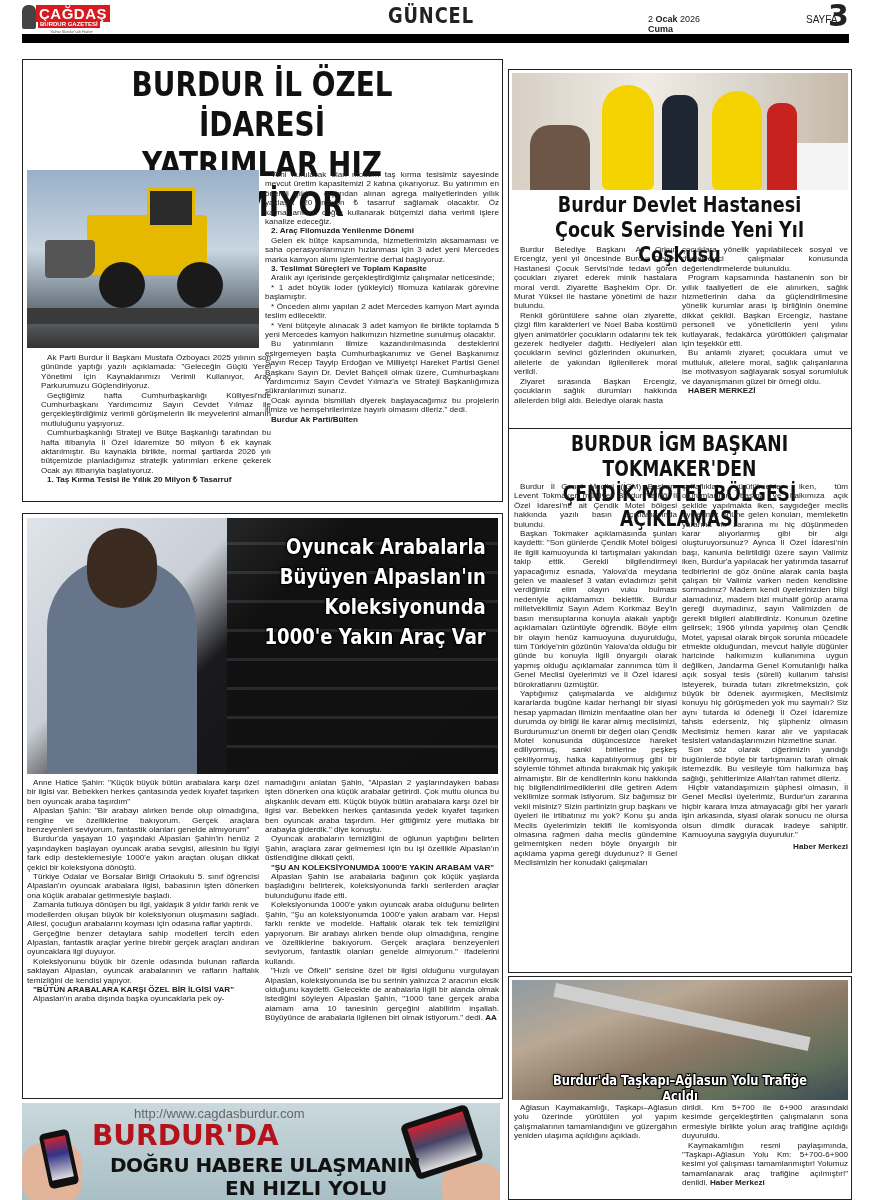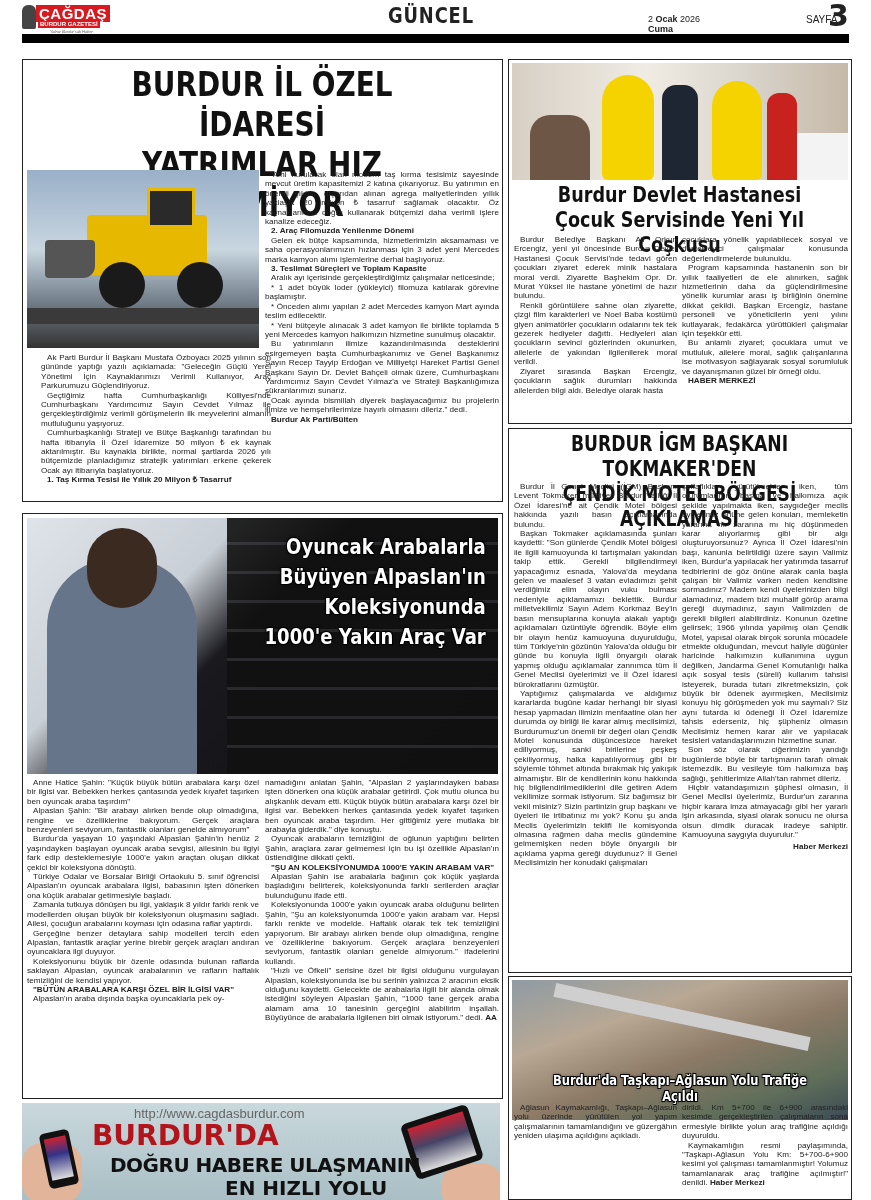--- a/index.html
+++ b/index.html
@@ -85,21 +85,21 @@
       <p>Aralık ayı içerisinde gerçekleştirdiğimiz çalışmalar neticesinde;</p>
       <p>* 1 adet büyük loder (yükleyici) filomuza katılarak görevine başlamıştır.</p>
       <p>* Önceden alımı yapılan 2 adet Mercedes kamyon Mart ayında teslim edilecektir.</p>
       <p>* Yeni bütçeyle alınacak 3 adet kamyon ile birlikte toplamda 5 yeni Mercedes kamyon halkımızın hizmetine sunulmuş olacaktır.</p>
       <p>Bu yatırımların ilimize kazandırılmasında desteklerini esirgemeyen başta Cumhurbaşkanımız ve Genel Başkanımız Sayın Recep Tayyip Erdoğan ve Milliyetçi Hareket Partisi Genel Başkanı Sayın Dr. Devlet Bahçeli olmak üzere, Cumhurbaşkanı Yardımcımız Sayın Cevdet Yılmaz'a ve Strateji Başkanlığımıza şükranlarımızı sunarız.</p>
       <p>Ocak ayında bismillah diyerek başlayacağımız bu projelerin ilimize ve hemşehrilerimize hayırlı olmasını dileriz." dedi.</p>
       <div class="sig">Burdur Ak Parti/Bülten</div>
     </div>
 </div>
 
-<div class="box" style="left:508px;top:59px;width:344px;height:365px;">
+<div class="box" style="left:508px;top:69px;width:344px;height:365px;">
   <div class="photo" style="left:3px;top:3px;width:336px;height:117px;background:linear-gradient(90deg,#d7cfc4,#f0ece4 40%,#d9d4cc 70%,#c6b9a8);">
     <div style="position:absolute;left:18px;top:52px;width:60px;height:65px;background:#6e5646;border-radius:20px 20px 0 0"></div>
     <div style="position:absolute;left:90px;top:12px;width:52px;height:105px;background:#f5d300;border-radius:26px 26px 6px 6px"></div>
     <div style="position:absolute;left:150px;top:22px;width:36px;height:95px;background:#1f2633;border-radius:14px 14px 0 0"></div>
     <div style="position:absolute;left:200px;top:18px;width:50px;height:99px;background:#f5d300;border-radius:25px 25px 6px 6px"></div>
     <div style="position:absolute;left:255px;top:30px;width:30px;height:87px;background:#c8221f;border-radius:12px 12px 0 0"></div>
     <div style="position:absolute;left:285px;top:70px;width:51px;height:47px;background:#f3f3f3"></div>
   </div>
   <div class="headline-big" style="left:0;top:122px;width:341px;font-size:22px;line-height:25px;transform:scaleX(0.8);">
     <div>Burdur Devlet Hastanesi</div>
@@ -163,21 +163,21 @@
       <p style="text-indent: 0px;">namadığını anlatan Şahin, "Alpaslan 2 yaşlarındayken babası işten dönerken ona küçük arabalar getirirdi. Çok mutlu olunca bu alışkanlık devam etti. Küçük büyük bütün arabalara karşı özel bir ilgisi var. Bebekken herkes çantasında yedek kıyafet taşırken ben oyuncak araba taşırdım. Her gittiğimiz yere mutlaka bir arabayla giderdik." diye konuştu.</p>
       <p>Oyuncak arabaların temizliğini de oğlunun yaptığını belirten Şahin, araçlara zarar gelmemesi için bu işi özellikle Alpaslan'ın üstlendiğine dikkati çekti.</p>
       <h4>"ŞU AN KOLEKSİYONUMDA 1000'E YAKIN ARABAM VAR"</h4>
       <p>Alpaslan Şahin ise arabalarla bağının çok küçük yaşlarda başladığını belirterek, koleksiyonunda farklı serilerden araçlar bulunduğunu ifade etti.</p>
       <p>Koleksiyonunda 1000'e yakın oyuncak araba olduğunu belirten Şahin, "Şu an koleksiyonumda 1000'e yakın arabam var. Hepsi farklı renkte ve modelde. Haftalık olarak tek tek temizliğini yapıyorum. Bir arabayı alırken bende olup olmadığına, rengine ve özelliklerine bakıyorum. Gerçek araçlara benzeyenleri seviyorum, fantastik olanları genelde almıyorum." ifadelerini kullandı.</p>
       <p><span>"Hızlı ve Öfkeli" serisine özel bir ilgisi olduğunu vurgulayan Alpaslan, koleksiyonunda ise bu serinin yalnızca 2 aracının eksik olduğunu kaydetti. Gelecekte de arabalarla ilgili bir alanda olmak istediğini söyleyen Alpaslan Şahin, "1000 tane gerçek araba alamam ama 10 tanesinin gerçeğini alabilirim inşallah. Büyüyünce de arabalarla ilgilenen biri olmak istiyorum." dedi.</span> <b>AA</b></p>
     </div>
 </div>
 
 <div class="box" style="left:508px;top:976px;width:344px;height:224px;">
-  <div class="photo" style="left:3px;top:3px;width:336px;height:140px;background:linear-gradient(160deg,#8f9ba3 0%,#b8a894 30%,#8c7a66 55%,#5f6e5a 80%,#3b4a55 100%);">
+  <div class="photo" style="left:3px;top:3px;width:336px;height:120px;background:linear-gradient(160deg,#8f9ba3 0%,#b8a894 30%,#8c7a66 55%,#5f6e5a 80%,#3b4a55 100%);">
     <div style="position:absolute;left:40px;top:30px;width:260px;height:14px;background:#cfcfcf;transform:rotate(12deg)"></div>
     <div class="ph-text" style="left:0;top:92px;width:336px;text-align:center;font-size:14px;transform:scaleX(0.82);transform-origin:center top">Burdur'da Taşkapı–Ağlasun Yolu Trafiğe Açıldı</div>
   </div>
   <div class="col" style="left:5px;top:126px;width:163px;">
     <p>Ağlasun Kaymakamlığı, Taşkapı–Ağlasun yolu üzerinde yürütülen yol yapım çalışmalarının tamamlandığını ve güzergâhın yeniden ulaşıma açıldığını açıkladı.</p>
   </div>
   <div class="col" style="left:173px;top:126px;width:166px;">
     <p style="text-indent:0">dirildi. Km 5+700 ile 6+900 arasındaki kesimde gerçekleştirilen çalışmaların sona ermesiyle birlikte yolun araç trafiğine açıldığı duyuruldu.</p>
     <p><span>Kaymakamlığın resmi paylaşımında, "Taşkapı-Ağlasun Yolu Km: 5+700-6+900 kesimi yol çalışması tamamlanmıştır! Yolumuz tamamlanarak araç trafiğine açılmıştır!" denildi.</span> <b>Haber Merkezi</b></p>
   </div>

